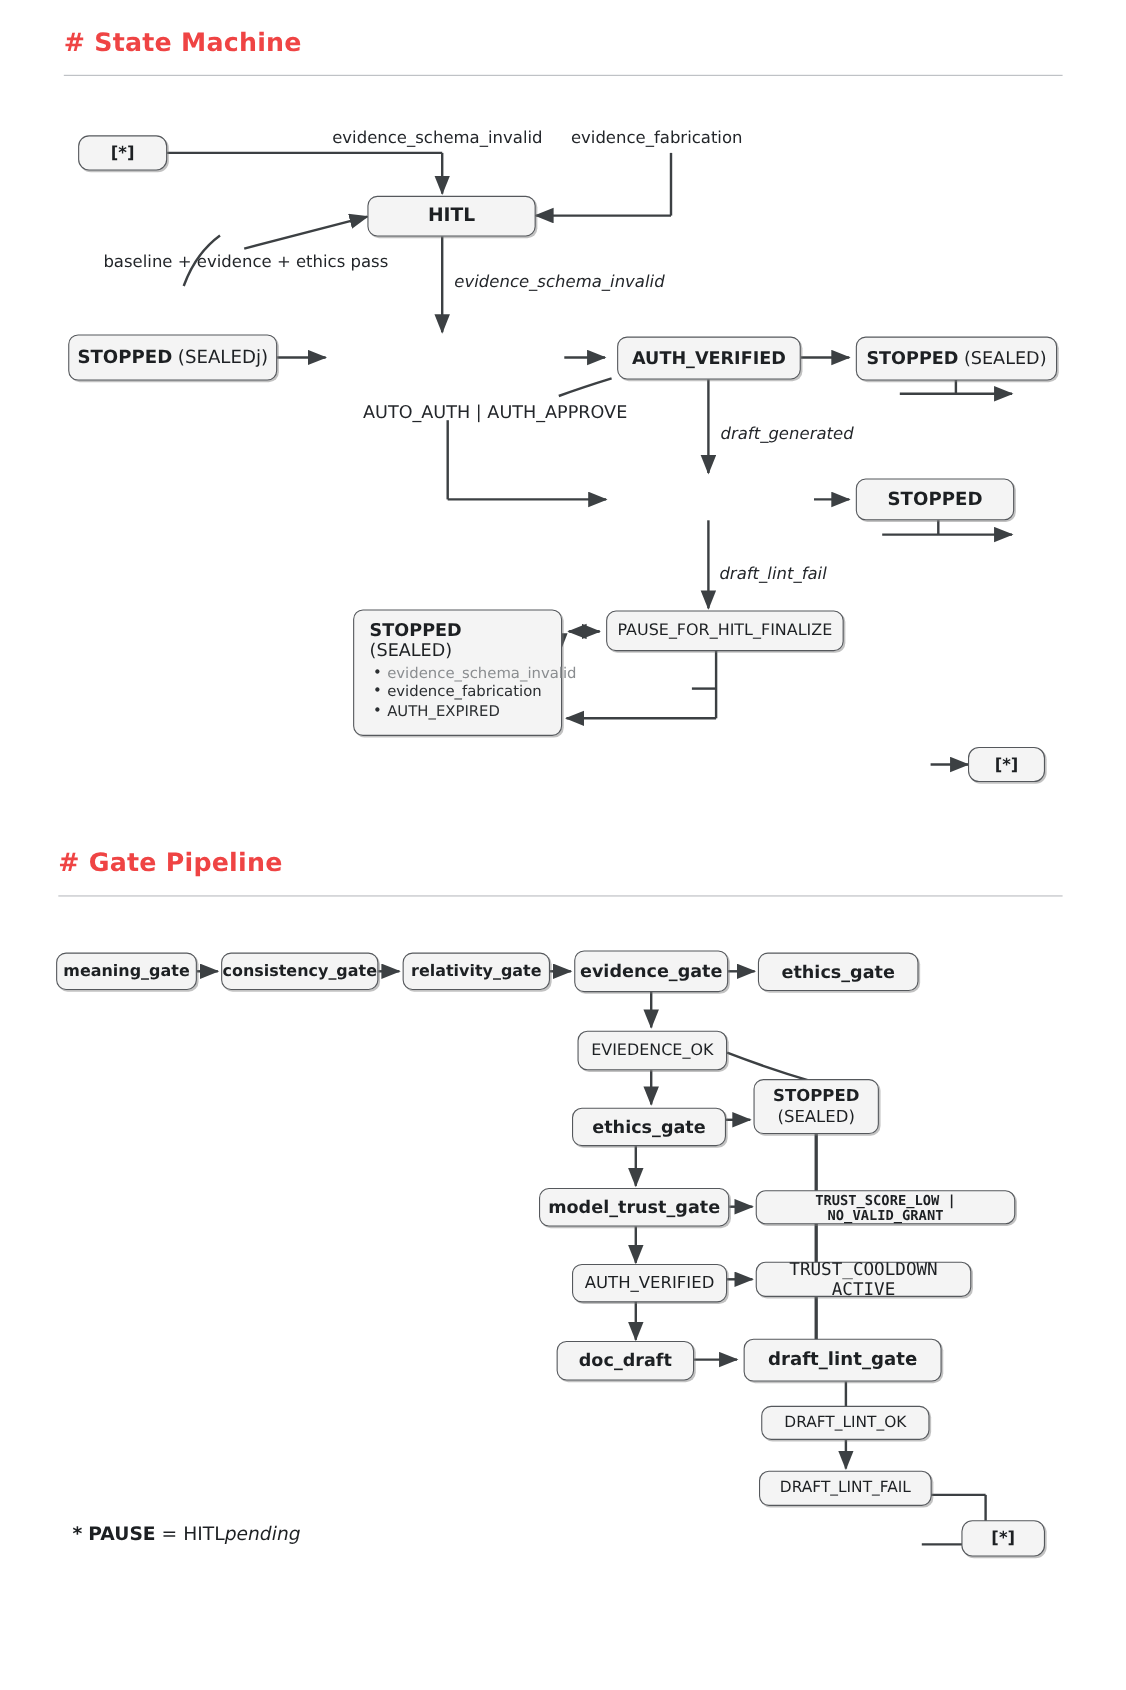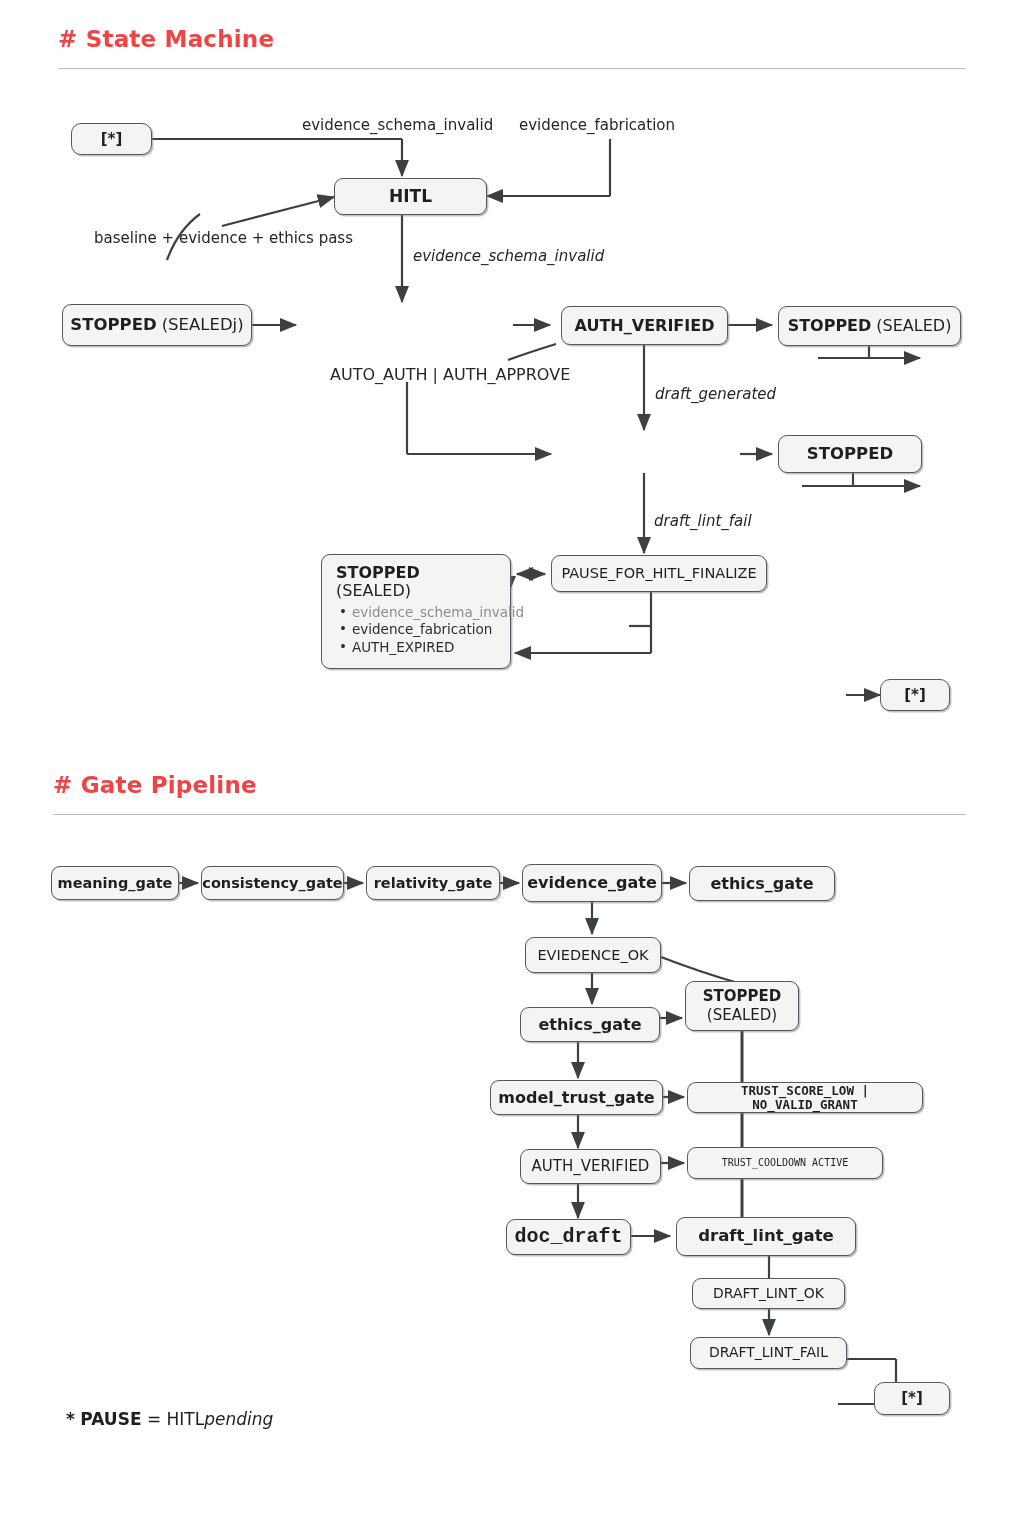--- a/index.html
+++ b/index.html
@@ -98,21 +98,20 @@
     white-space: nowrap;
   }
   .elabel.italic { font-style: italic; }
 
   
   .footnote {
     position: absolute;
     font-size: 17px;
     color: #1d2023;
     white-space: nowrap;
-    margin-top: 24px;
   }
   .footnote .b { font-weight: 700; }
   .footnote .i { font-style: italic; }
 </style>
 </head>
 <body>
 
 <div class="page">
 
   <div class="section-head" style="left:58px; top:26px;"># State Machine</div>
@@ -281,23 +280,23 @@
     <span style="font-weight:700;">STOPPED</span>
     <span class="sub">(SEALED)</span>
   </div>
 
   <div class="node bold" style="left:490px; top:1080px; width:173px; height:35px; font-size:16px;">model_trust_gate</div>
 
   <div class="node bold mono" style="left:687px; top:1082px; width:236px; height:31px; font-size:12.5px;">TRUST_SCORE_LOW | NO_VALID_GRANT</div>
 
   <div class="node" style="left:520px; top:1149px; width:141px; height:35px; font-size:15px;">AUTH_VERIFIED</div>
 
-  <div class="node mono" style="left:687px; top:1147px; width:196px; height:32px; font-size:10px;">TRUST_COOLDOWN ACTIVE</div>
-
-  <div class="node bold" style="left:506px; top:1219px; width:125px; height:36px; font-size:20px;font-family:Liberation Mono, monospace;">doc_draft</div>
+  <div class="node mono" style="left:687px; top:1147px; width:196px; height:32px; font-size:16px;">TRUST_COOLDOWN ACTIVE</div>
+
+  <div class="node bold" style="left:506px; top:1219px; width:125px; height:36px; font-size:16px;">doc_draft</div>
 
   <div class="node bold" style="left:676px; top:1217px; width:180px; height:39px; font-size:16.5px;">draft_lint_gate</div>
 
   <div class="node" style="left:692px; top:1278px; width:153px; height:31px; font-size:14px;">DRAFT_LINT_OK</div>
 
   <div class="node" style="left:690px; top:1337px; width:157px; height:32px; font-size:14px;">DRAFT_LINT_FAIL</div>
 
   <div class="node start" style="left:874px; top:1382px; width:76px; height:33px; font-size:15px;">[*]</div>
 
   <div class="footnote" style="left:66px; top:1385px;">

